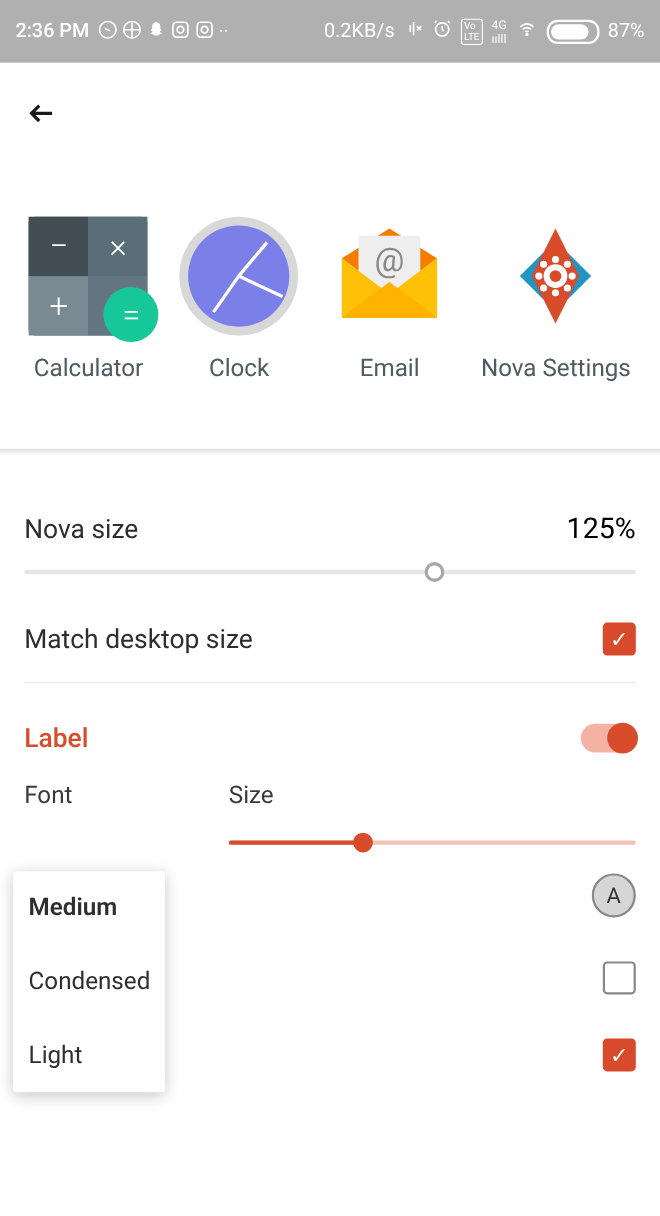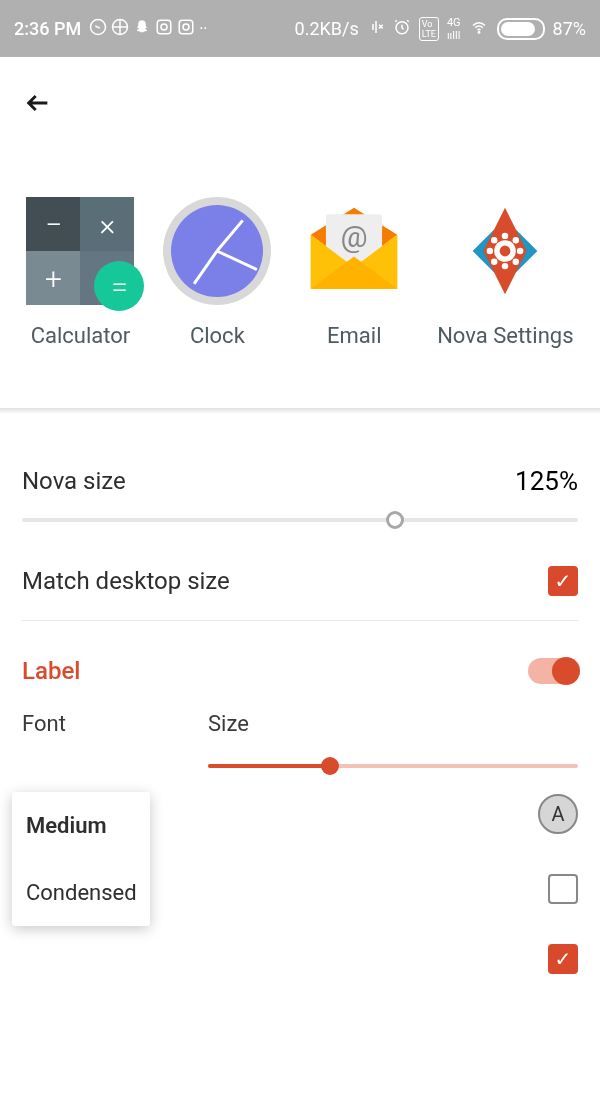--- a/index.html
+++ b/index.html
@@ -251,13 +251,14 @@
       </div>
     <div class="ctrl-row">
         <span class="checkbox checked">✓</span>
       </div>
   </div>
 </div>
 
 <div class="dropdown">
   <div class="dropdown-item bold">Medium</div>
   <div class="dropdown-item">Condensed</div>
+  <div class="dropdown-item">Light</div>
 </div>
 
 </body></html>

